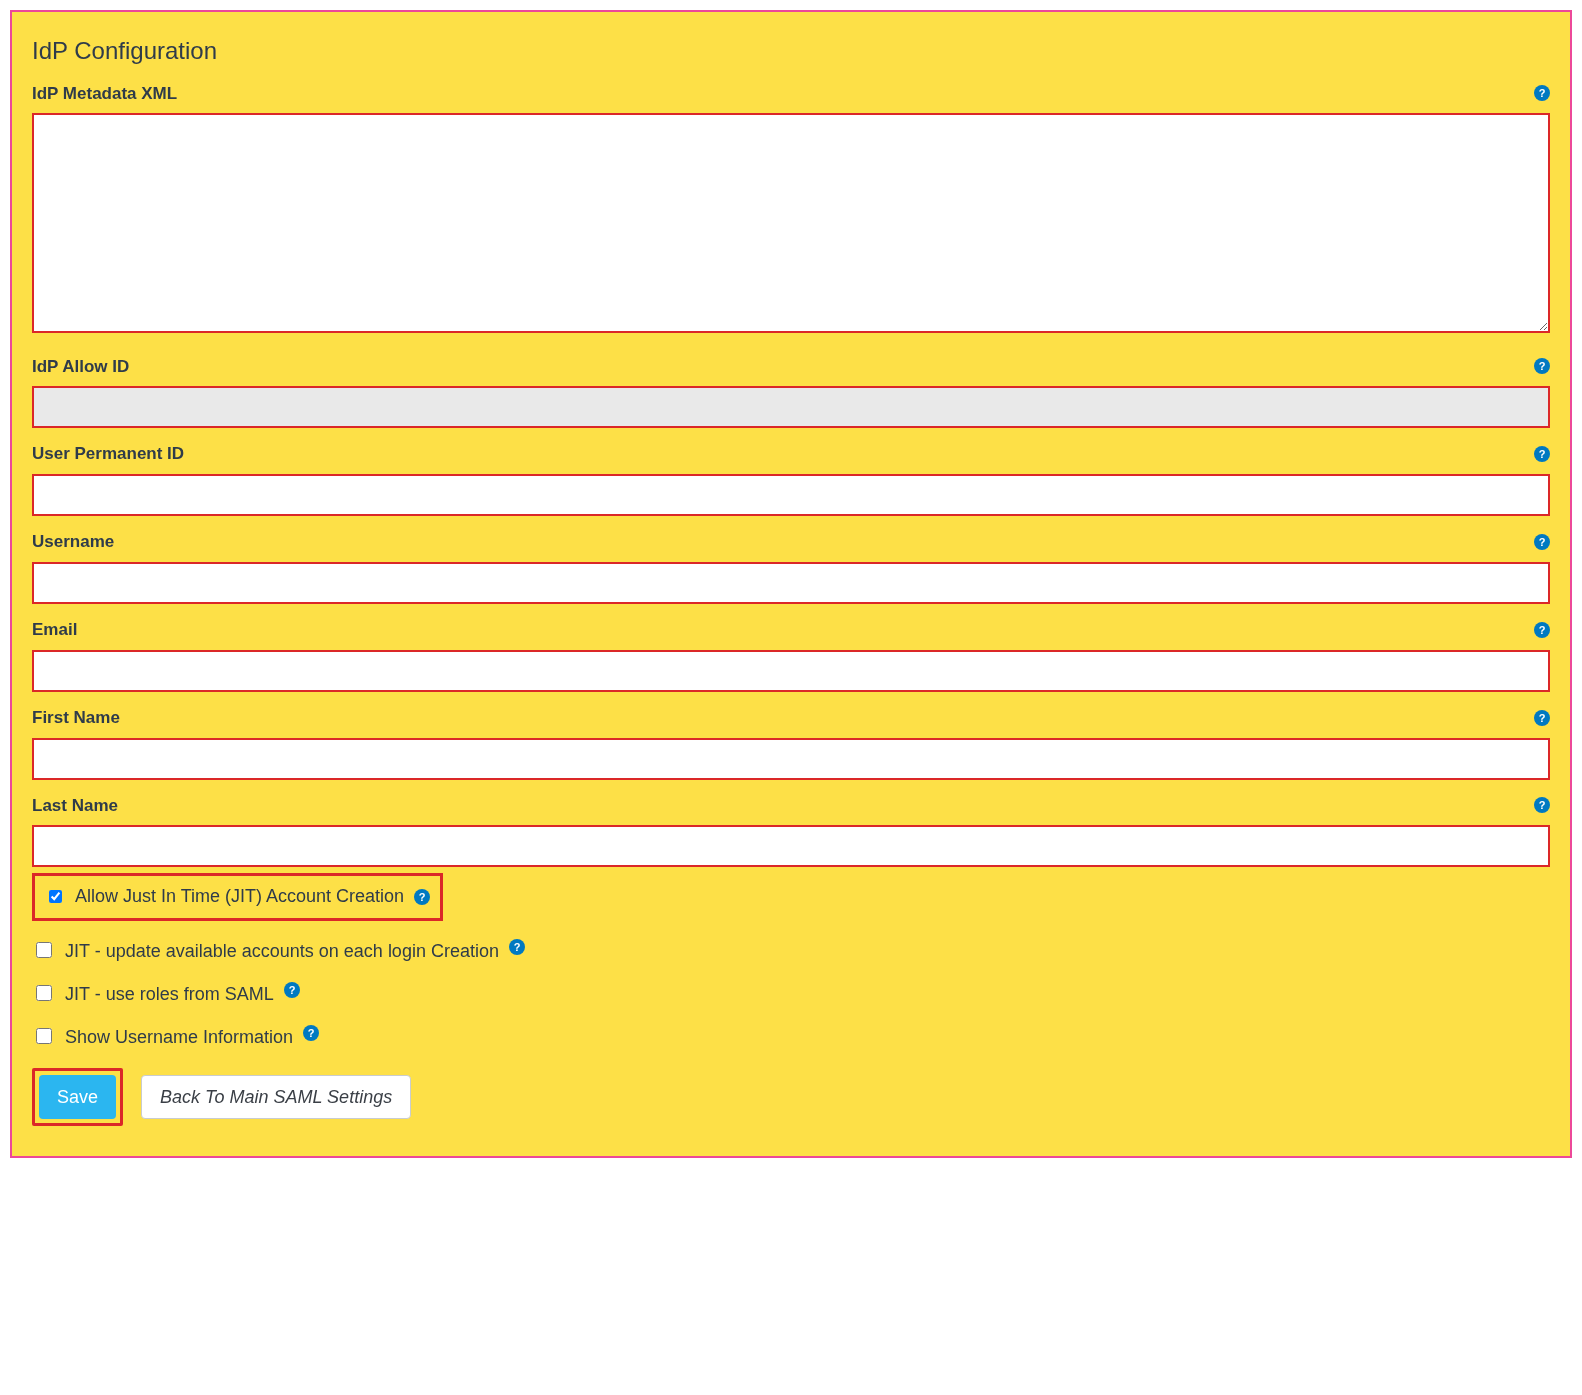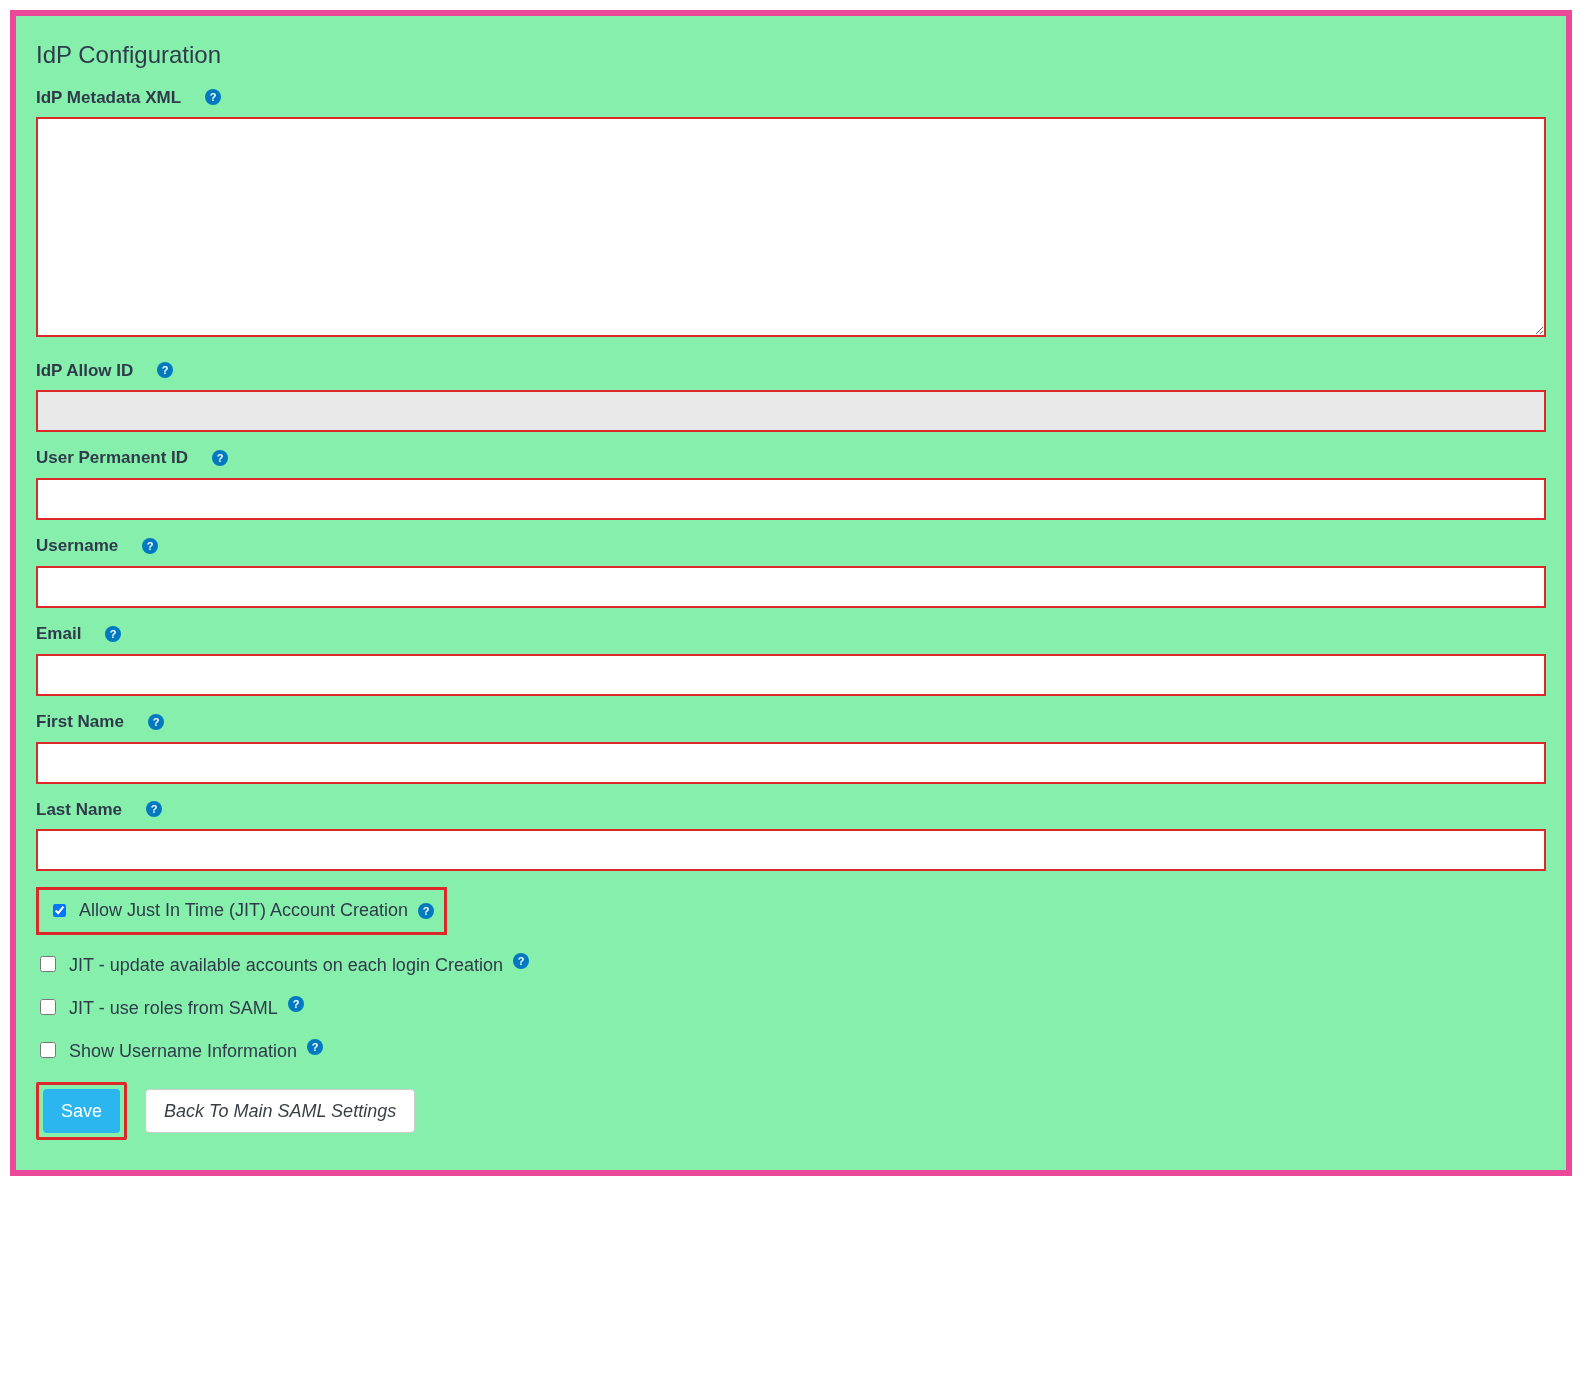--- a/index.html
+++ b/index.html
@@ -10,38 +10,39 @@
     color:#2f3b4a;
     font-size:18px;
     line-height:1.4;
   }
   .page {
     width:1582px;
     margin:0;
     padding:10px;
   }
   .panel {
-    border:6px solid #ec4899;
-    background:#86efac;
+    border:2px solid #ec4899;
+    background:#fde047;
     padding:12px 20px 30px 20px;
   }
   h2.section-title {
     font-size:24px;
     font-weight:400;
     margin:10px 0 12px 0;
     color:#2f3b4a;
   }
   .field-label {
     font-size:17px;
     font-weight:600;
     color:#2f3b4a;
     margin:14px 0 8px 0;
     display:flex;
     align-items:center;
     gap:24px;
+    justify-content:space-between;
   }
   .help-icon {
     display:inline-flex;
     width:16px;
     height:16px;
     color:#0079c1;
   }
   .help-icon svg { width:16px; height:16px; }
   textarea.input-textarea {
     width:100%;
@@ -77,21 +78,21 @@
   }
   .check-row input[type=checkbox]{
     width:16px; height:16px;
   }
   .check-highlight {
     border:3px solid #db2828;
     padding:8px 10px;
     display:inline-flex;
     align-items:center;
     gap:10px;
-    margin-top:16px;
+    margin-top:6px;
   }
   .button-row {
     display:flex;
     align-items:center;
     gap:18px;
     margin-top:18px;
   }
   .btn {
     display:inline-flex;
     align-items:center;

